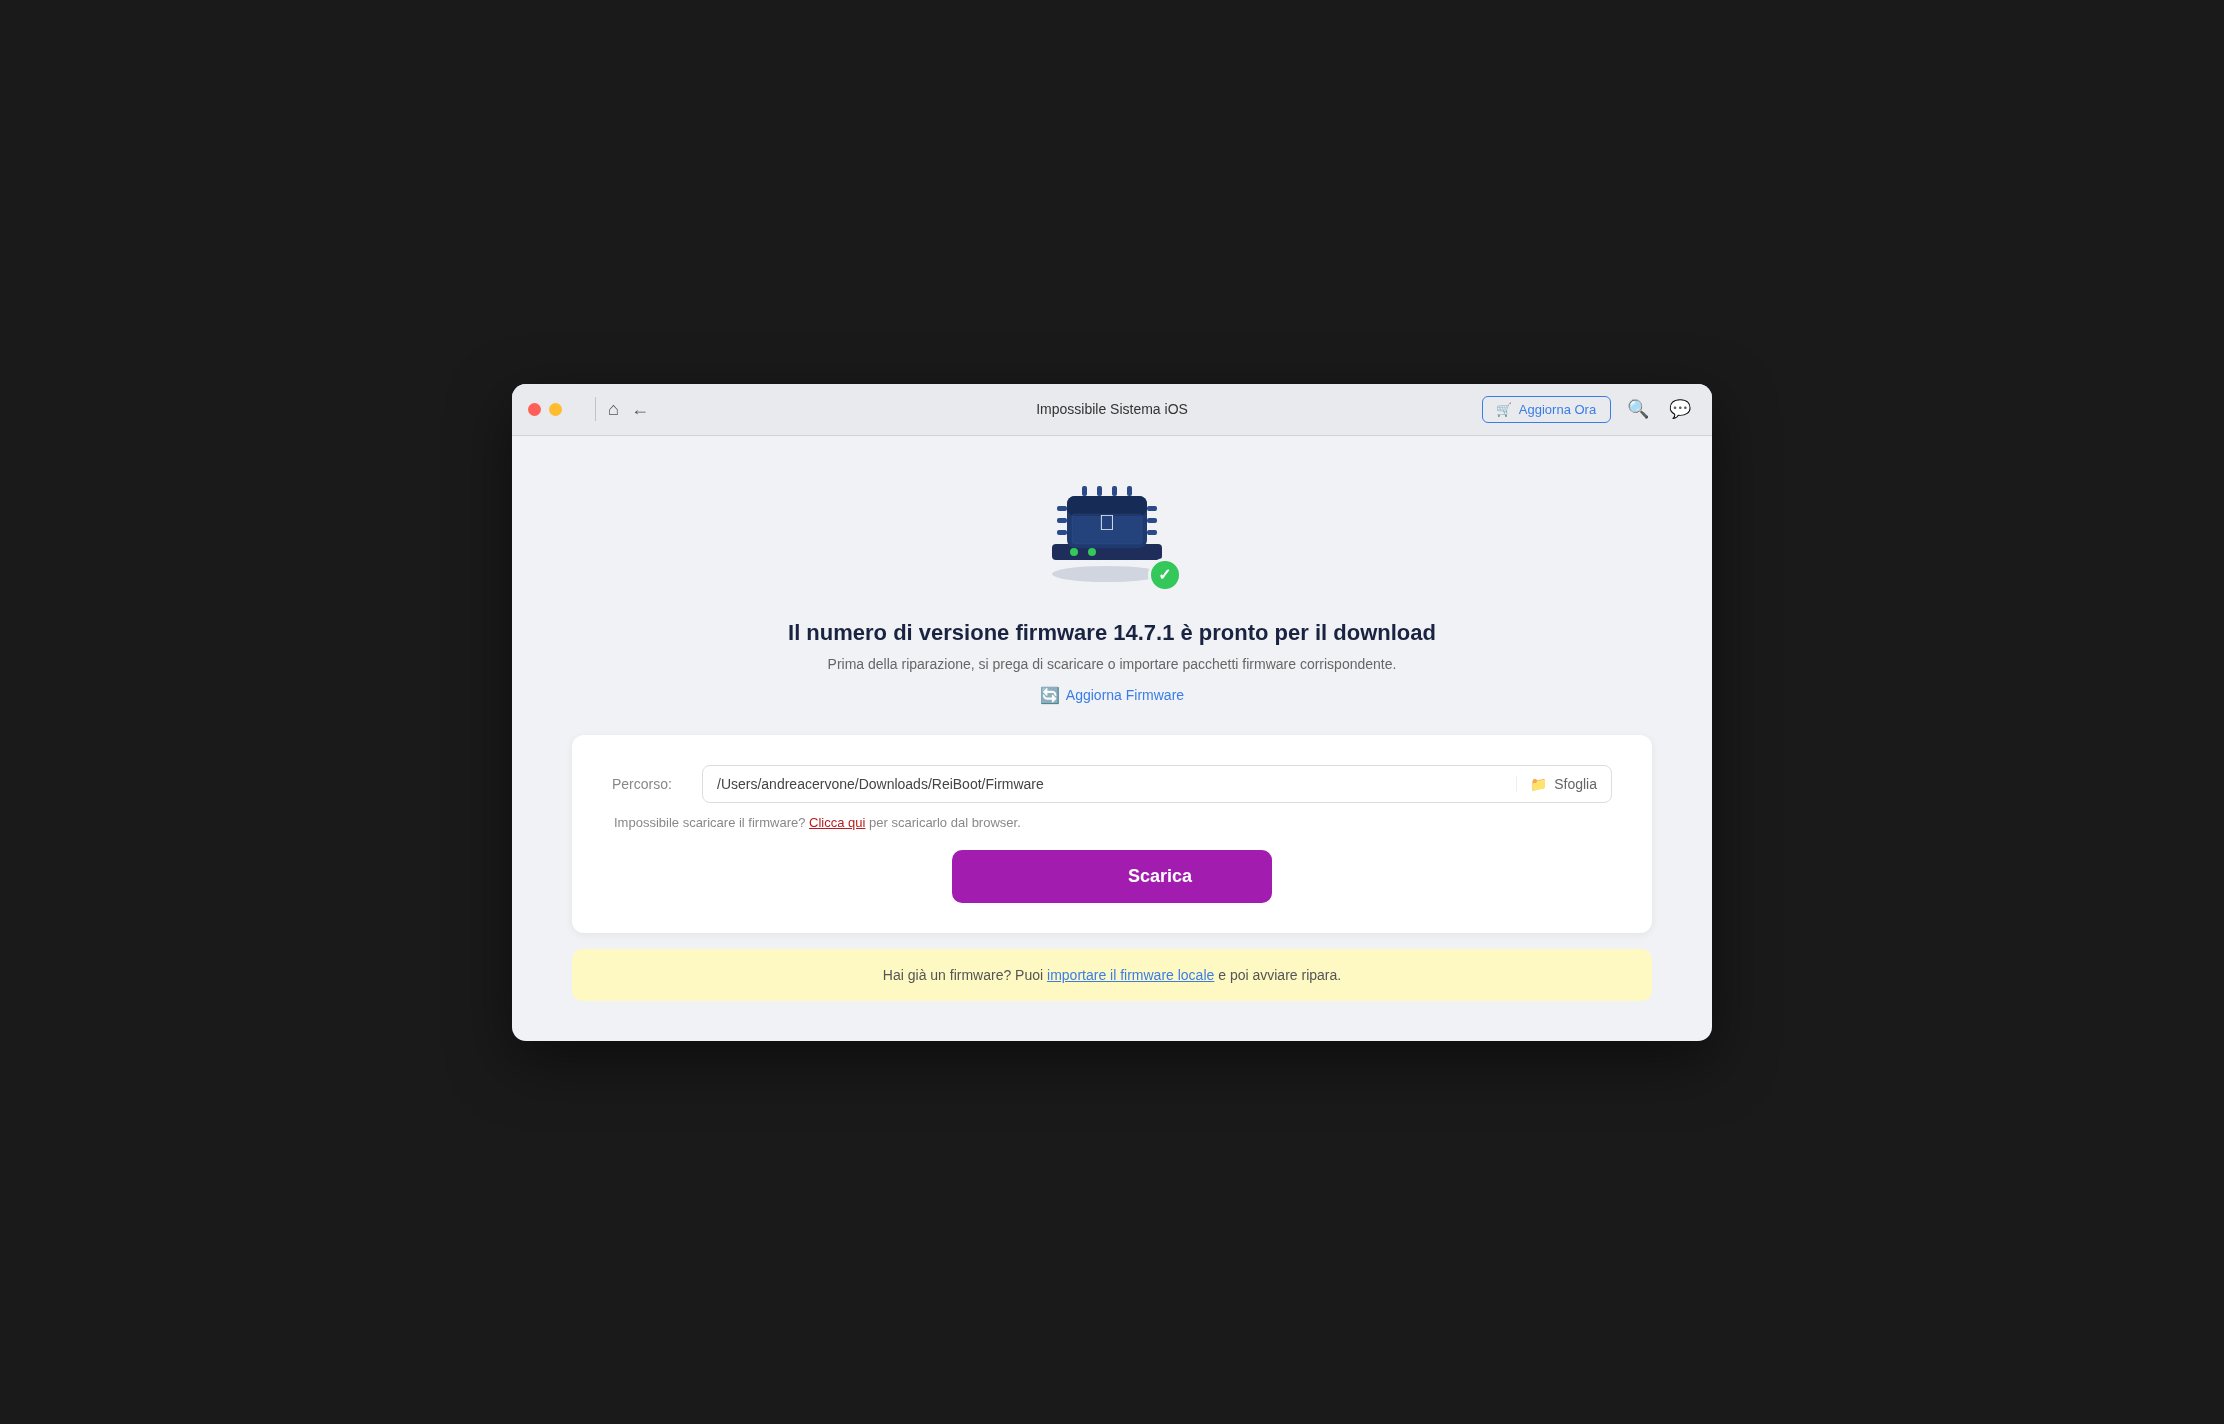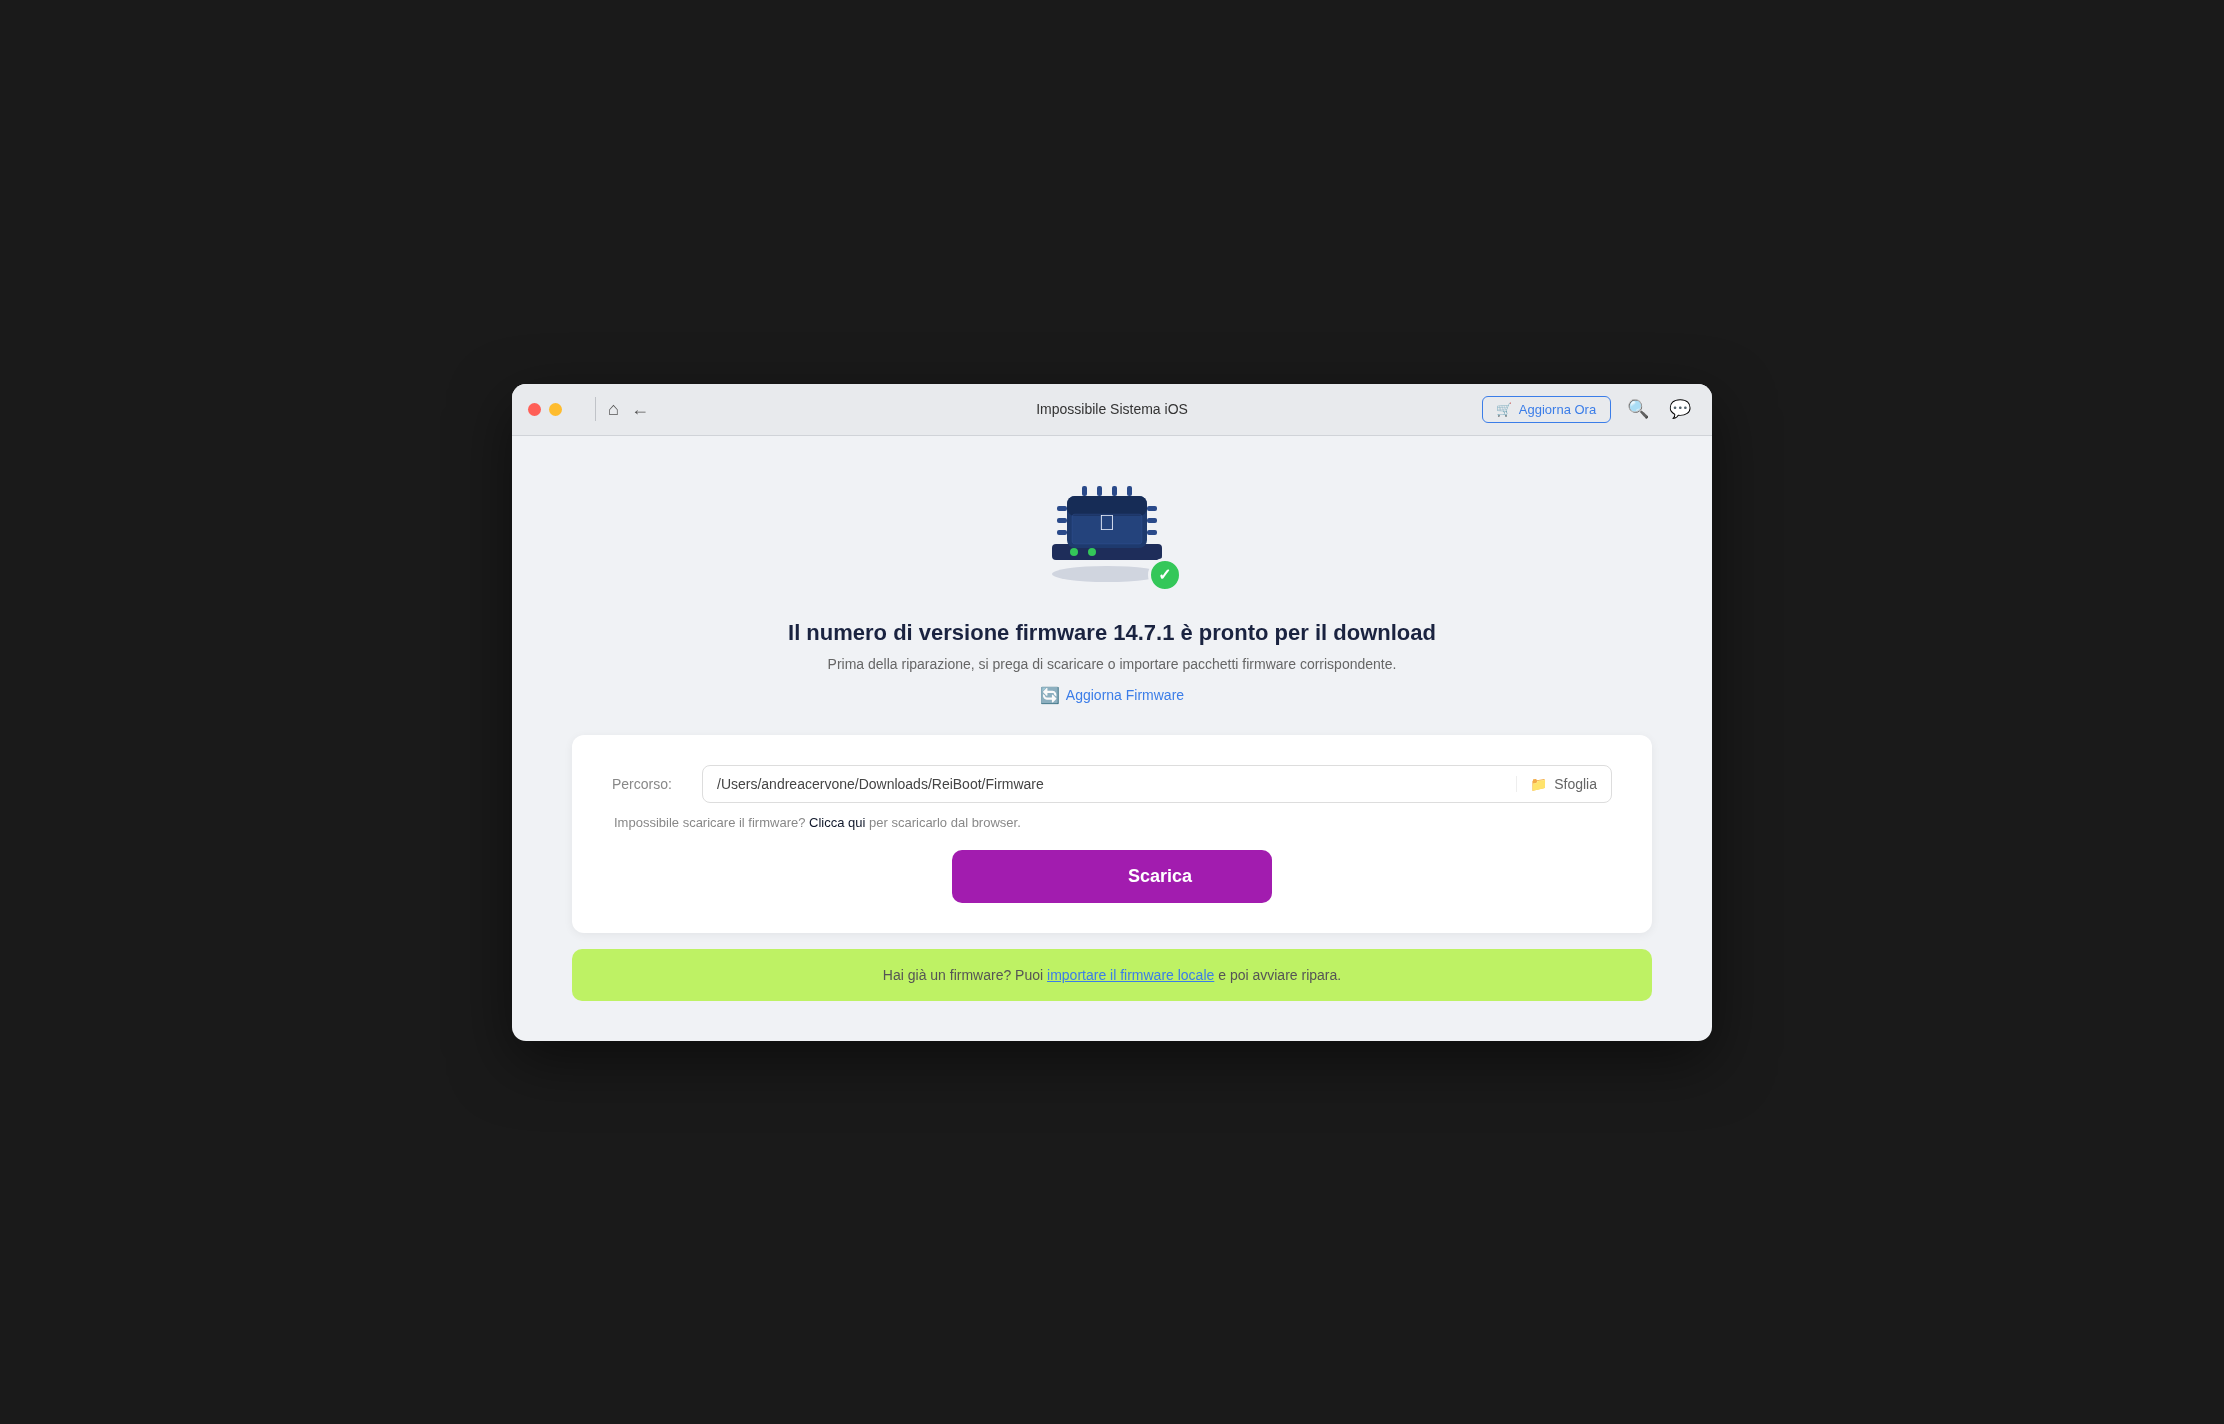--- a/index.html
+++ b/index.html
@@ -208,39 +208,40 @@
       border-left: 1px solid #eee;
       margin-left: 10px;
     }
     .hint-text {
       font-size: 13px;
       color: #888;
       margin-top: 4px;
       padding-left: 2px;
     }
     .hint-link {
-      color: #0f172a;
+      color: #b91c1c;
+      text-decoration: underline;
       cursor: pointer;
     }
     .download-btn {
       background: #a21caf;
       color: white;
       border: none;
       border-radius: 10px;
       padding: 16px 80px;
       font-size: 18px;
       font-weight: 600;
       cursor: pointer;
       margin: 20px auto 0;
       display: block;
       min-width: 320px;
       text-align: right;
     }
     .footer-card {
-      background: #bef264;
+      background: #fef9c3;
       border-radius: 10px;
       width: 100%;
       padding: 18px 20px;
       text-align: center;
       font-size: 14px;
       color: #555;
     }
     .footer-link {
       color: #3b7de8;
       text-decoration: underline;

